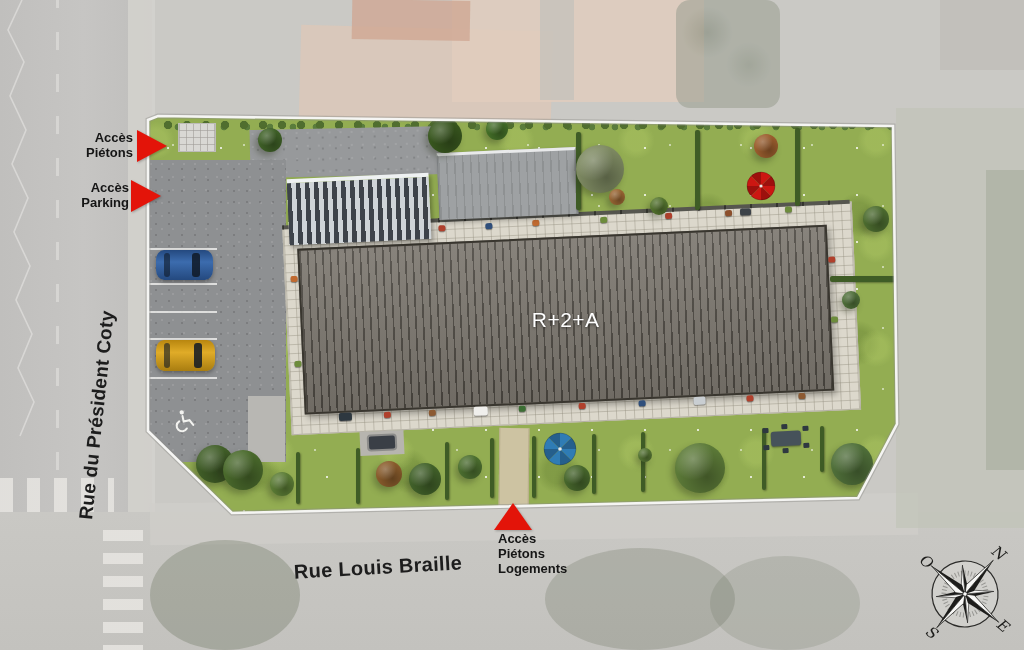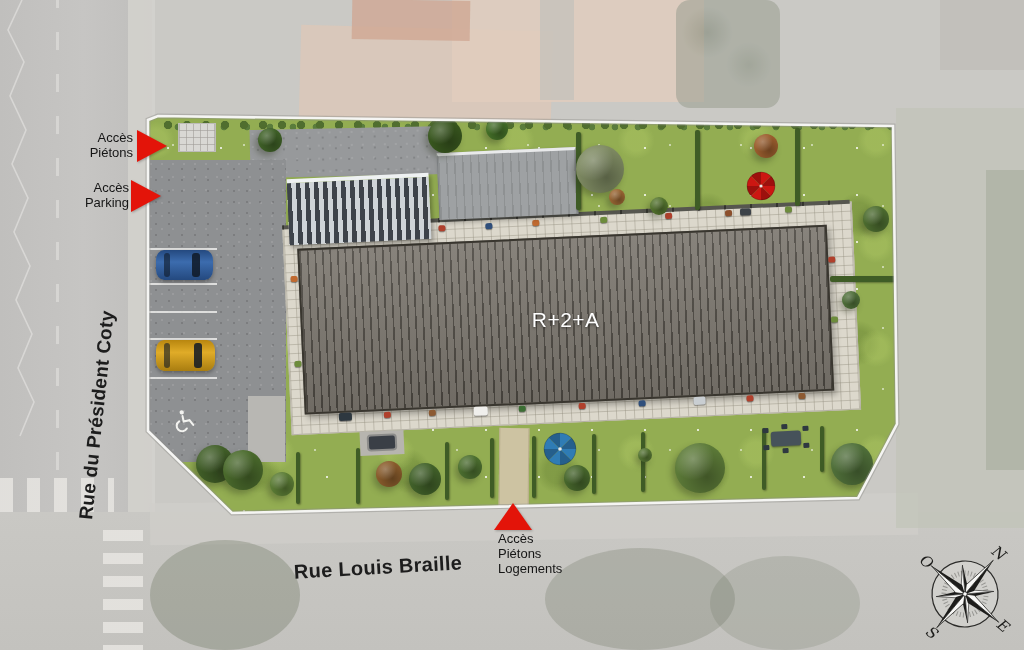--- a/index.html
+++ b/index.html
@@ -66,21 +66,21 @@
   .table-dark{left:9px;top:5px;width:26px;height:13px;background:#3a3f46;border-radius:2px;box-shadow:0 0 0 2px rgba(60,64,70,.35);}
   .dining-se{left:762px;top:424px;width:48px;height:30px;transform:rotate(-3deg);}
   .dining-se .t{position:absolute;left:9px;top:7px;width:30px;height:15px;background:#46525a;border-radius:3px;box-shadow:0 1px 2px rgba(0,0,0,.4);}
   .dining-se .c{position:absolute;width:6px;height:5px;background:#2e3840;border-radius:1px;}
   .tree{position:absolute;border-radius:50%;
     background:radial-gradient(circle at 36% 32%,rgba(255,255,255,.28),transparent 45%),radial-gradient(circle at 64% 68%,rgba(0,0,0,.30),transparent 66%),var(--c,#4a6a2c);
     box-shadow:-3px 4px 6px rgba(40,50,25,.35);}
   svg.ab{overflow:visible;}
   
   .ovl{left:0;top:0;z-index:3;pointer-events:none;}
-  .lbl{z-index:5;color:#151515;font-weight:normal;font-size:13px;line-height:1.15;}
+  .lbl{z-index:5;color:#151515;font-weight:bold;font-size:13px;line-height:1.15;}
   .lbl div{white-space:nowrap;}
   .tri-right{z-index:5;width:0;height:0;border-top:16px solid transparent;border-bottom:16px solid transparent;border-left:30px solid var(--accent-red,#e31409);filter:drop-shadow(1px 1px 1px rgba(0,0,0,.25));}
   .tri-up{z-index:5;width:0;height:0;border-left:19px solid transparent;border-right:19px solid transparent;border-bottom:27px solid var(--accent-red,#e31409);filter:drop-shadow(1px 1px 1px rgba(0,0,0,.25));}
   .street{z-index:5;color:#1d1d1d;font-weight:bold;font-size:19px;text-align:center;letter-spacing:.3px;}
   .street-west{left:-73px;top:404px;width:340px;transform:rotate(-84deg);}
   .street-south{left:268px;top:556px;width:220px;font-size:20px;transform:rotate(-3.2deg);}
   .compass-text{font-family:"DejaVu Serif",serif;font-style:italic;font-size:15px;fill:#1c1c1a;}
 </style>
 </head>
 <body>

